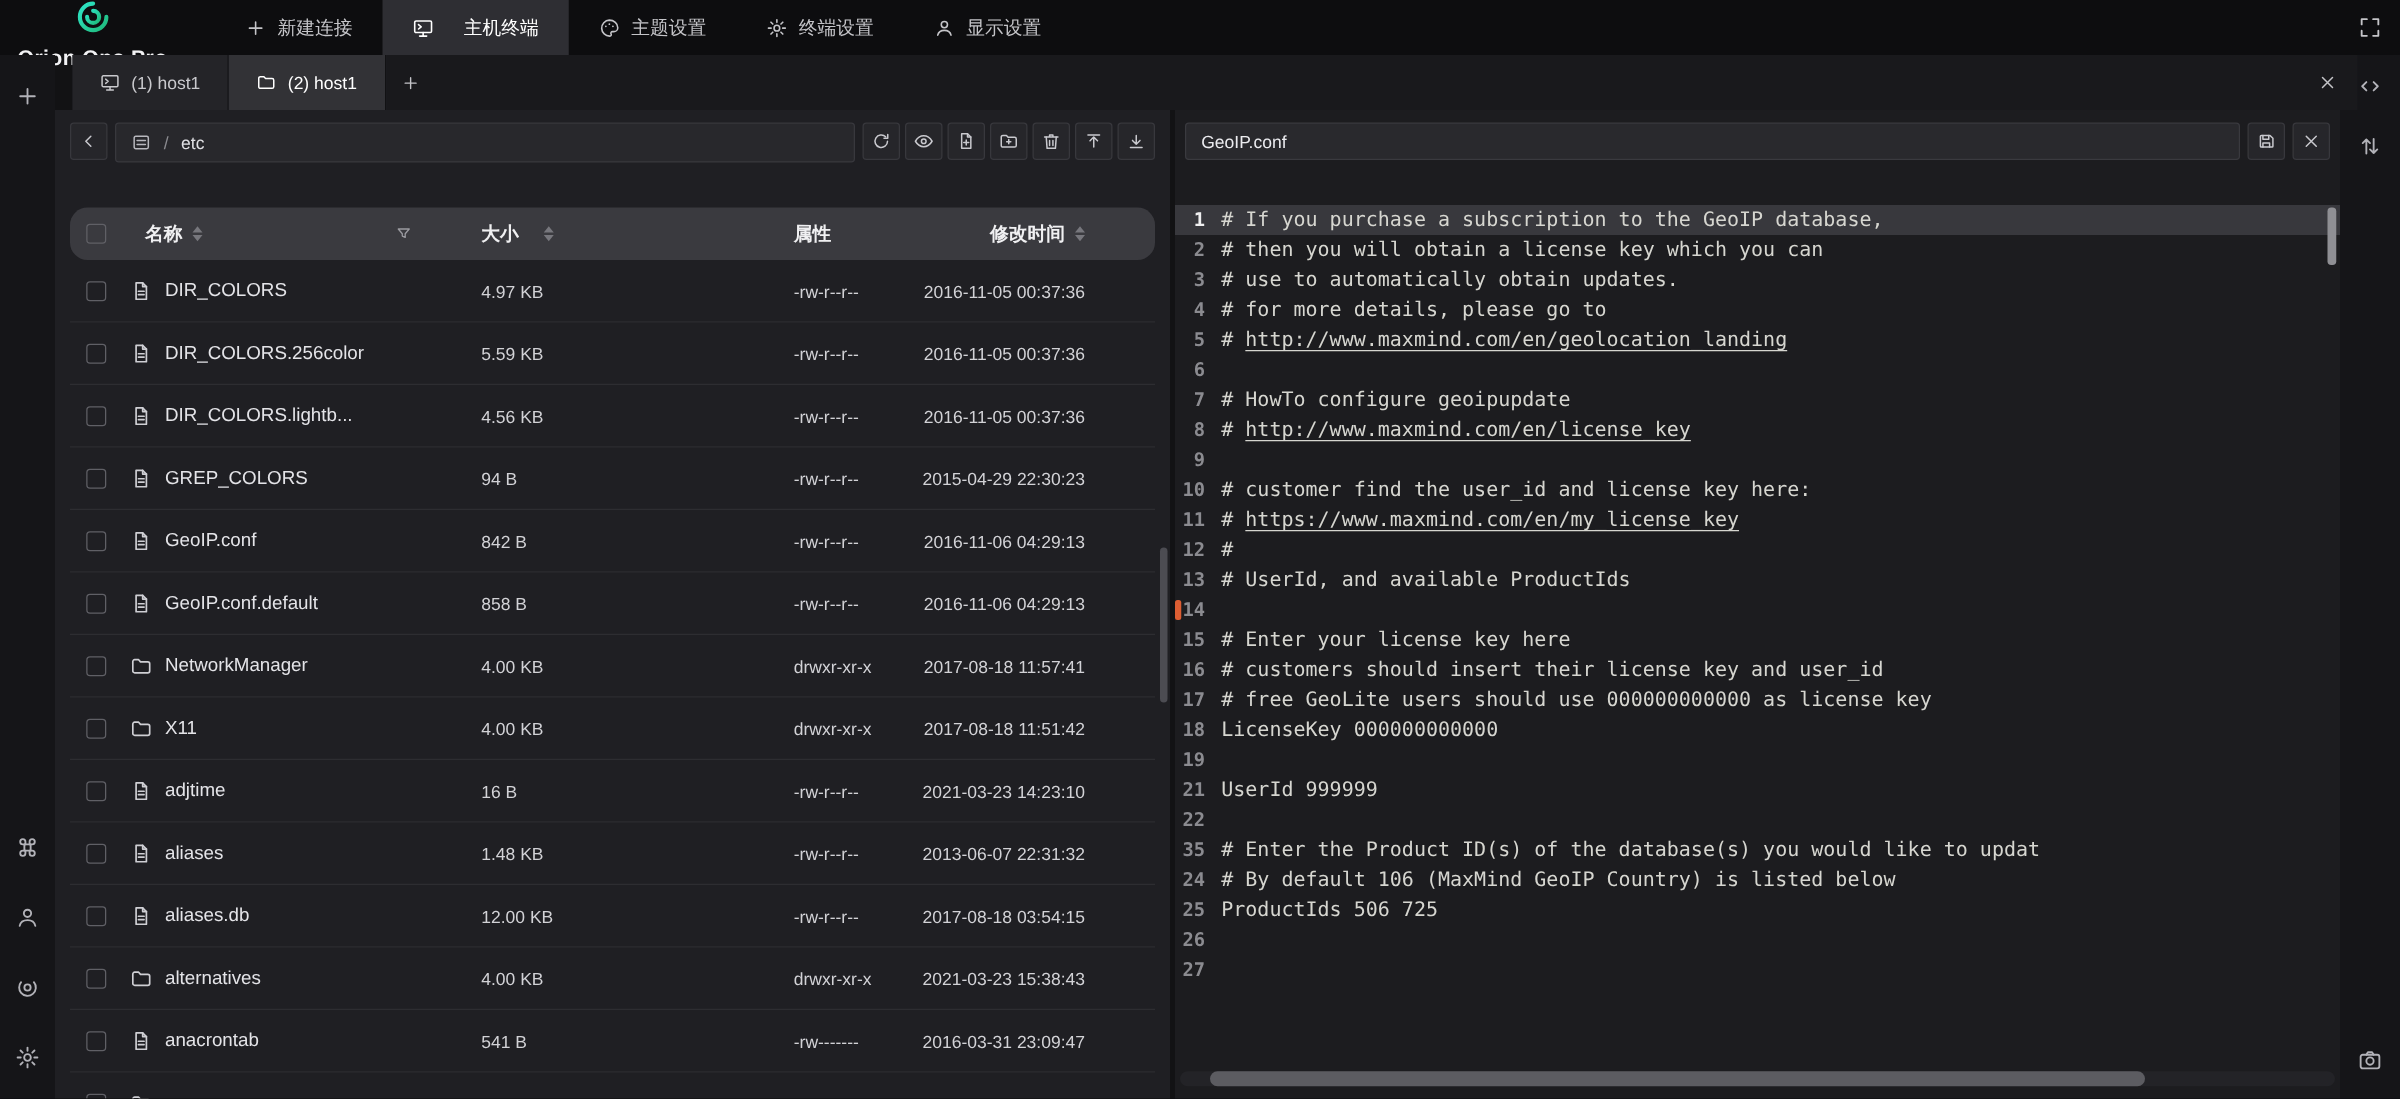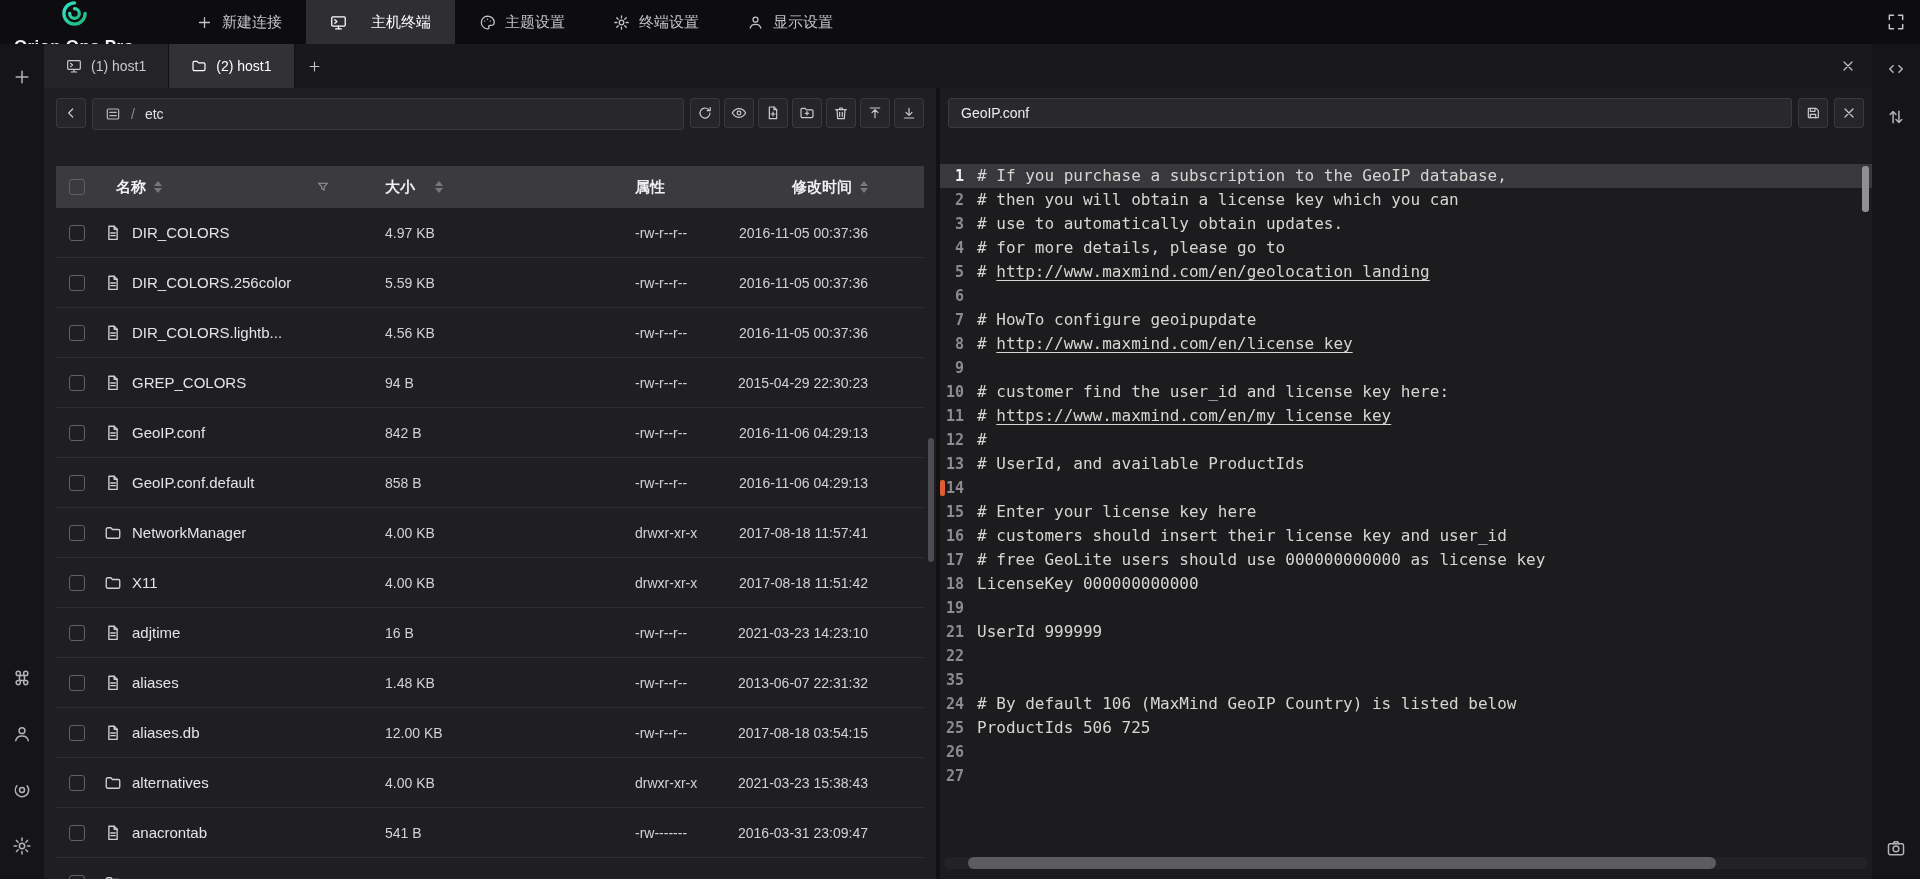--- a/index.html
+++ b/index.html
@@ -28,21 +28,21 @@
   
   .left-rail { position:absolute; top:44px; left:0; width:44px; height:835px; background:#151518; display:flex; flex-direction:column; align-items:center; padding:16px 0; }
   .right-rail { position:absolute; top:44px; right:0; width:48px; height:835px; background:#151518; display:flex; flex-direction:column; align-items:center; padding:8px 0 14px; }
   .rail-btn { width:40px; height:34px; background:none; border:none; color:#b2b2b8; display:flex; align-items:center; justify-content:center; }
   .rail-btn .icon { width:20px; height:20px; }
   .rail-spacer { flex:1; }
   .left-rail .rail-btn + .rail-btn { margin-top:22px; }
   .right-rail .rail-btn + .rail-btn { margin-top:14px; }
 
   
-  .tabbar { position:absolute; top:44px; left:44px; width:1828px; height:44px; background:#19191c; display:flex; align-items:flex-end; }
+  .tabbar { position:absolute; top:44px; left:58px; width:1828px; height:44px; background:#19191c; display:flex; align-items:flex-end; }
   .tabs { display:flex; align-items:stretch; height:44px; }
   .tab { display:flex; align-items:center; gap:9px; padding:0 22px; font-size:14px; color:#c9c9cd; background:#242428; border-right:1px solid #121214; white-space:nowrap; }
   .tab.active { background:#323236; color:#ffffff; }
   .tab .icon { width:16px; height:16px; }
   .tab-add { width:40px; height:44px; background:none; border:none; color:#c4c4c8; display:flex; align-items:center; justify-content:center; }
   .tab-add .icon { width:15px; height:15px; }
   .tabbar .close-all { width:36px; height:44px; margin-right:6px; }
   .tabbar .close-all .icon { width:16px; height:16px; }
 
   
@@ -55,21 +55,21 @@
   .tool-btn { width:30px; height:30px; flex:0 0 auto; background:#26262a; border:1px solid #38383d; border-radius:3px; color:#c9c9ce; display:flex; align-items:center; justify-content:center; }
   .tool-btn .icon { width:16px; height:16px; }
   .breadcrumb { flex:1; display:flex; align-items:center; gap:10px; background:#28282c; border:1px solid #38383d; border-radius:3px; padding:0 12px; font-size:14px; color:#d6d6d8; }
   .breadcrumb .icon { width:16px; height:16px; color:#b8b8be; }
   .bc-sep { color:#8b8b90; }
   .bc-seg { color:#e0e0e4; }
   .fm-actions { display:flex; gap:4px; }
 
   
   .ft-header, .tr { display:grid; grid-template-columns:44px 240px 250px 140px 1fr; align-items:center; }
-  .ft-header { position:absolute; top:78px; left:12px; right:12px; height:42px; background:var(--bg-table-header,#3a3a3f); border-radius:0; font-size:15px; font-weight:bold; color:#f0f0f2; }
+  .ft-header { position:absolute; top:78px; left:12px; right:12px; height:42px; background:var(--bg-table-header,#3a3a3f); border-radius:14px; font-size:15px; font-weight:bold; color:#f0f0f2; }
   .ft-body { position:absolute; top:120px; left:12px; right:12px; bottom:0; overflow:hidden; }
   .tr { height:50px; border-bottom:1px solid #2d2d31; font-size:14px; color:#d2d2d6; }
   .th { display:flex; align-items:center; height:100%; position:relative; }
   .th-check, .td-check { padding-left:13px; }
   .th-name { padding-left:16px; gap:8px; }
   .th-size, .th-attr { padding-left:45px; gap:20px; }
   .th-mtime { justify-content:flex-end; padding-right:56px; gap:8px; }
   .td { display:flex; align-items:center; height:100%; overflow:hidden; white-space:nowrap; }
   .td-name { padding-left:4px; gap:10px; font-size:15px; color:#e4e4e8;text-align:right; }
   .td-name .icon { width:18px; height:18px; flex:0 0 auto; color:#cfcfd4; }
@@ -690,21 +690,21 @@
           <div class="code-line"><span class="gutter">12</span><span class="line-text">#</span></div>
           <div class="code-line"><span class="gutter">13</span><span class="line-text"># UserId, and available ProductIds</span></div>
           <div class="code-line"><span class="line-marker"></span><span class="gutter">14</span><span class="line-text"></span></div>
           <div class="code-line"><span class="gutter">15</span><span class="line-text"># Enter your license key here</span></div>
           <div class="code-line"><span class="gutter">16</span><span class="line-text"># customers should insert their license key and user_id</span></div>
           <div class="code-line"><span class="gutter">17</span><span class="line-text"># free GeoLite users should use 000000000000 as license key</span></div>
           <div class="code-line"><span class="gutter">18</span><span class="line-text">LicenseKey 000000000000</span></div>
           <div class="code-line"><span class="gutter">19</span><span class="line-text"></span></div>
           <div class="code-line"><span class="gutter">21</span><span class="line-text">UserId 999999</span></div>
           <div class="code-line"><span class="gutter">22</span><span class="line-text"></span></div>
-          <div class="code-line"><span class="gutter">35</span></div>
+          <div class="code-line"><span class="gutter">35</span><span class="line-text"># Enter the Product ID(s) of the database(s) you would like to updat</span></div>
           <div class="code-line"><span class="gutter">24</span><span class="line-text"># By default 106 (MaxMind GeoIP Country) is listed below</span></div>
           <div class="code-line"><span class="gutter">25</span><span class="line-text">ProductIds 506 725</span></div>
           <div class="code-line"><span class="gutter">26</span><span class="line-text"></span></div>
           <div class="code-line"><span class="gutter">27</span><span class="line-text"></span></div>
         </div>
       <div class="ed-vscroll"></div>
       <div class="ed-hscroll">
           <i class="thumb"></i>
         </div>
     </section>

